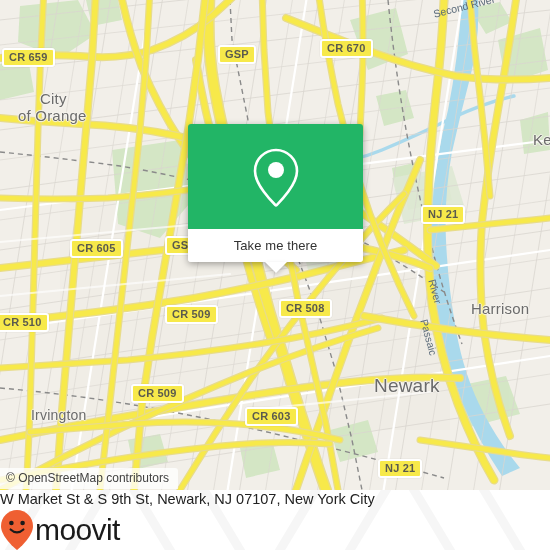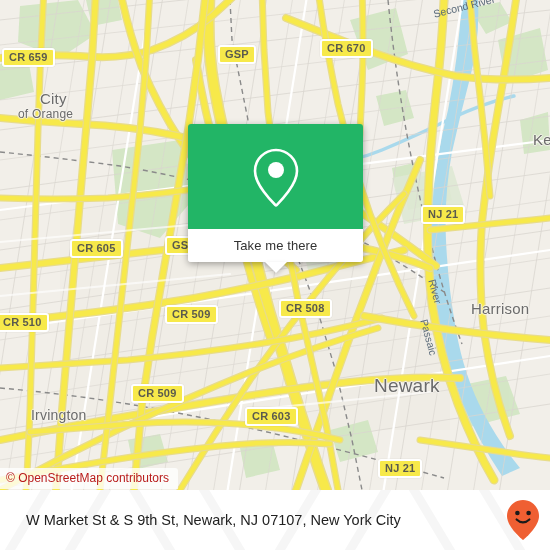--- a/index.html
+++ b/index.html
@@ -45,37 +45,37 @@
     border-right:11px solid transparent;
     border-top:11px solid #ffffff;
     filter:drop-shadow(0 2px 2px rgba(0,0,0,.18));
   }
 
   
   #osm-attrib{
     position:absolute;left:0;top:468px;
     background:rgba(255,255,255,.78);
     padding:3px 9px 4px 6px;
-    font-size:12px;color:#b91c1c;
+    font-size:12px;color:#404040;
     border-radius:0 3px 0 0;
     z-index:30;white-space:nowrap;
   }
 
   
   #footer{
     position:absolute;left:0;top:490px;width:550px;height:60px;
     background:#ffffff;overflow:hidden;
   }
   #footer-watermark{
     position:absolute;left:0;top:-40px;width:550px;height:140px;
     opacity:.5;
   }
   #footer-inner{
-    position:relative;height:60px;display:flex;align-items:center;
-    padding:0 6px 0 26px;box-sizing:border-box;
+    position:relative;height:60px;display:flex;
+    padding:0 6px 0 0;box-sizing:border-box;flex-direction:column;
   }
   #footer-address{
     flex:1;font-size:14.5px;line-height:19px;color:#222222;
     padding-right:6px;
   }
   #brand{display:flex;align-items:center;flex:0 0 auto;padding-right:4px;}
   #brand-word{
     font-size:30px;line-height:30px;color:#1a1a1a;
     letter-spacing:-0.6px;font-weight:400;margin-left:1px;
   }
@@ -283,21 +283,21 @@
       </g>
 
       <g class="minor" opacity=".65">
         <path d="M0 242 L200 224"></path>
         <path d="M0 296 L230 274"></path>
         <path d="M250 410 L430 392"></path>
       </g>
     </svg>
 
     <div class="city-label" style="left:40px;top:90px;font-size:15px;">City</div>
-    <div class="city-label" style="left:18px;top:107px;font-size:12px;">of Orange</div>
+    <div class="city-label" style="left:18px;top:107px;font-size:15px;">of Orange</div>
     <div class="city-label" style="left:14px;top:407px;font-size:14px;margin-left:17px;">Irvington</div>
     <div class="city-label" style="left:374px;top:375px;font-size:19px;">Newark</div>
     <div class="city-label" style="left:471px;top:300px;font-size:15px;">Harrison</div>
     <div class="city-label" style="left:533px;top:131px;font-size:15px;">Ke</div>
 
     <div class="water-label" style="left:432px;top:8px;transform:rotate(-14deg);transform-origin:left top;">Second River</div>
     <div class="water-label" style="left:438px;top:278px;transform:rotate(75deg);transform-origin:left top;">River</div>
     <div class="water-label" style="left:430px;top:318px;transform:rotate(75deg);transform-origin:left top;">Passaic</div>
 
     <div class="shield" style="left:2px;top:48px;">CR 659</div>
@@ -345,17 +345,18 @@
     </svg>
     <div id="footer-inner">
       <div id="footer-address">W Market St &amp; S 9th St, Newark, NJ 07107, New York City</div>
       <div id="brand">
         <svg width="34" height="42" viewBox="0 0 34 42">
           <path d="M17 1 C8.2 1 1 8.2 1 17 C1 27.5 14.3 38.8 16.2 40.4 C16.7 40.8 17.3 40.8 17.8 40.4 C19.7 38.8 33 27.5 33 17 C33 8.2 25.8 1 17 1 Z" fill="#ef5f32"></path>
           <circle cx="11.4" cy="14" r="2.3" fill="#1a1a1a"></circle>
           <circle cx="22.6" cy="14" r="2.3" fill="#1a1a1a"></circle>
           <path d="M10.6 20.4 Q17 26.4 23.4 20.4" fill="none" stroke="#1a1a1a" stroke-width="2.1" stroke-linecap="round"></path>
         </svg>
+        <span id="brand-word">moovit</span>
       </div>
     </div>
   </div>
 
 </div>
 
 </body></html>

